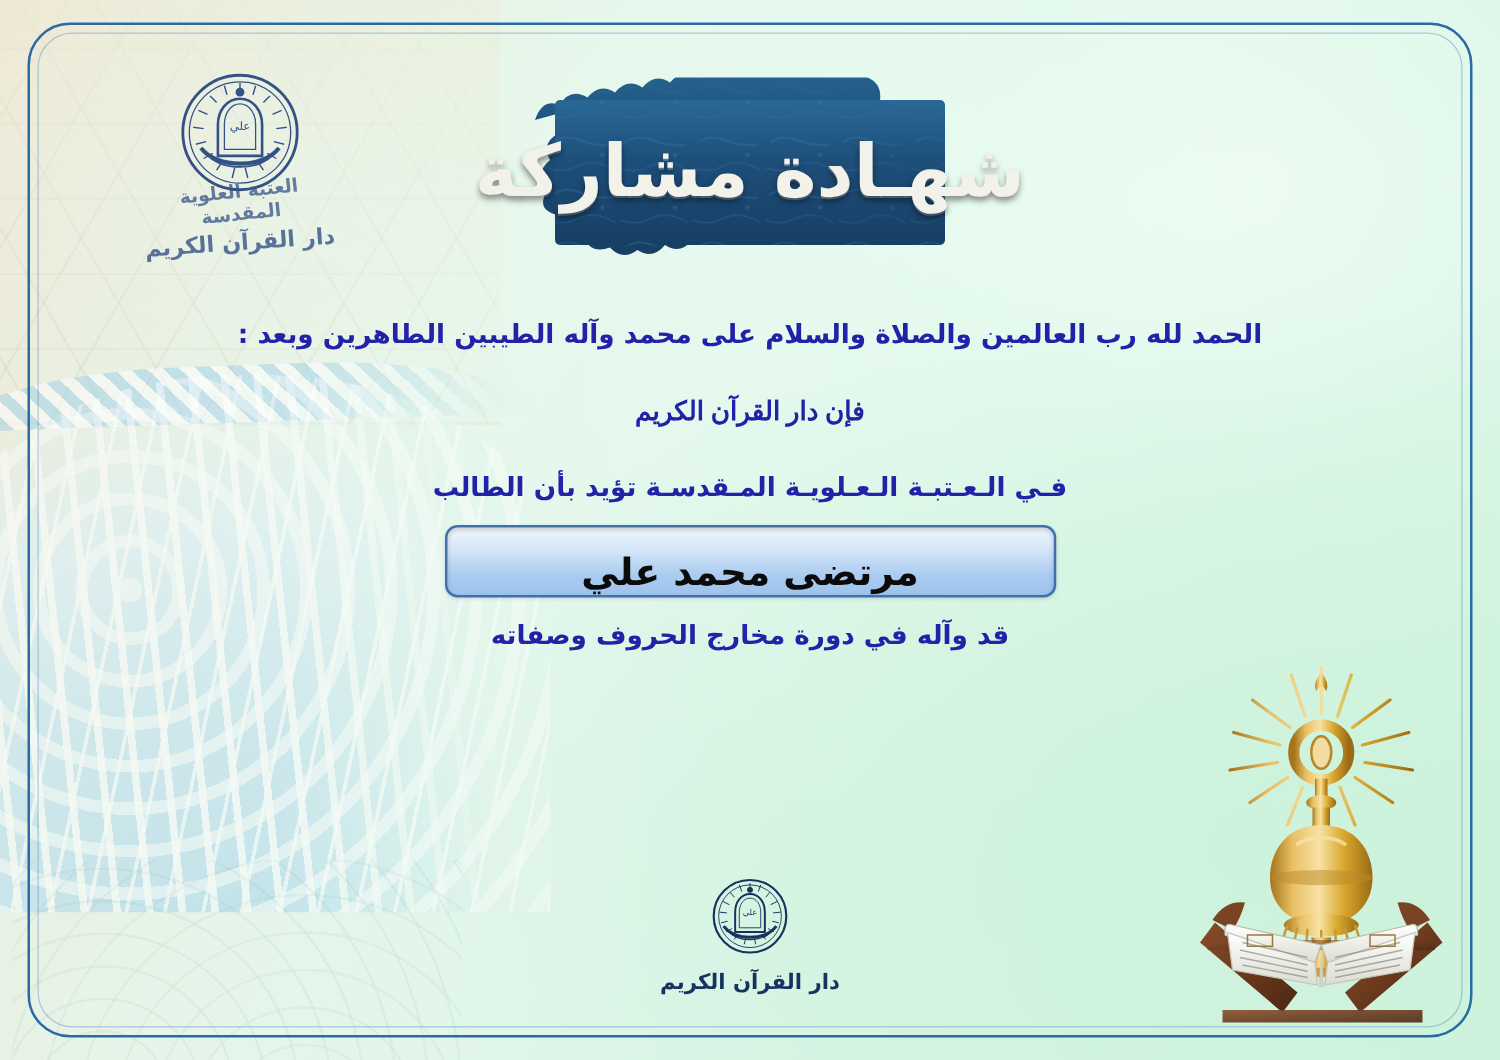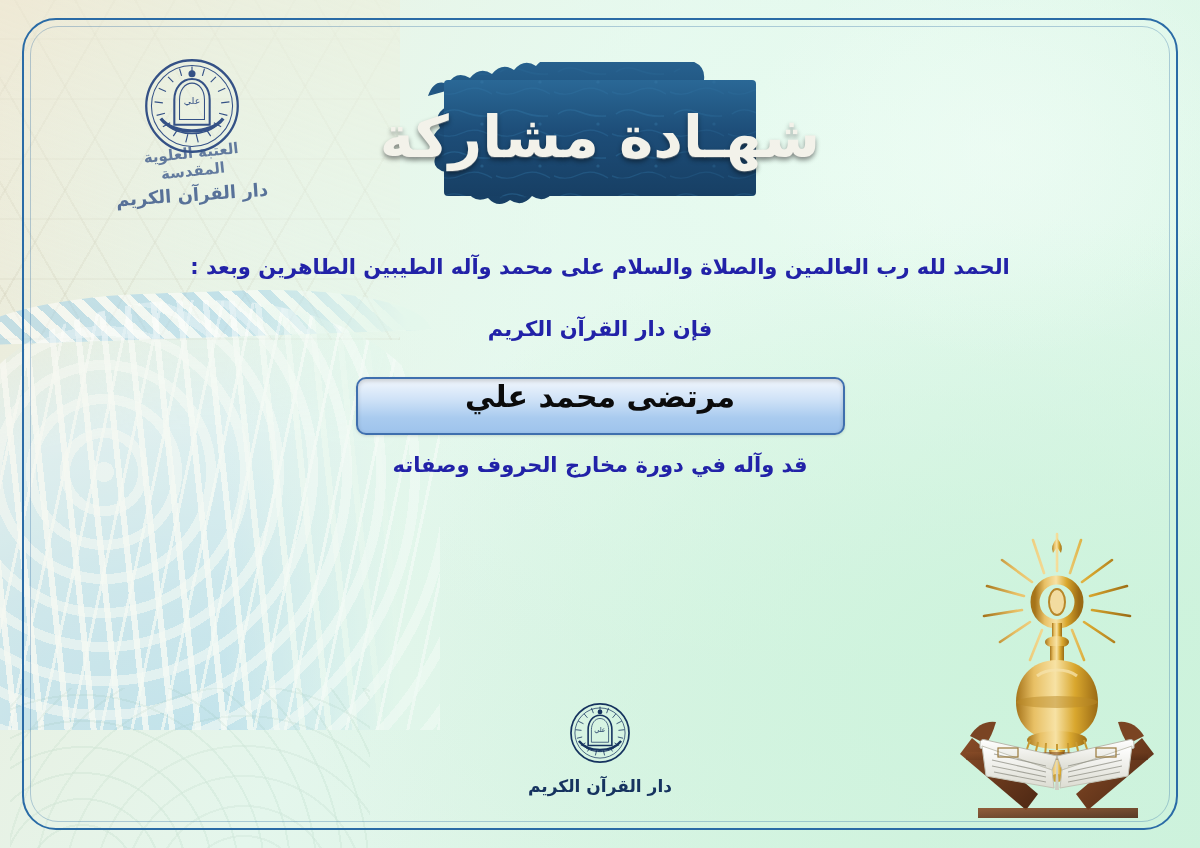--- a/index.html
+++ b/index.html
@@ -120,33 +120,33 @@
   .body-block{
     position:absolute;left:0;top:255px;width:1200px;text-align:center;
     direction:rtl;
   }
   .line{
     color:#2222a8;font-weight:700;
     font-family:"DejaVu Sans",sans-serif;
     white-space:nowrap;
   }
   .l1{font-size:21px;margin:0 0 38px 0;}
-  .l2{font-size:21px;margin:0 0 36px 0;}
+  .l2{font-size:21px;margin:0 0 36px 0;font-family:Liberation Serif, serif;}
   .l3{font-size:21px;margin:0 0 18px 0;letter-spacing:.5px;}
   .l5{font-size:21px;margin:18px 0 0 0;}
   .l6{font-size:21px;margin:44px 0 0 0;}
   .l7{font-size:17px;margin:48px 0 0 0;color:#253f9e;}
 
   
   .name-box{
     margin:0 auto;width:485px;height:54px;
     border:2px solid #3f6fae;border-radius:10px;
     background:linear-gradient(180deg,#f2f7fd 0%, #cfe2f7 38%, #a9cbef 72%, #9ec3ec 100%);
     box-shadow:0 2px 4px rgba(0,0,0,.18) inset, 0 1px 3px rgba(0,0,0,.12);
-    display:flex;align-items:flex-start;justify-content:center;
+    display:flex;align-items:flex-end;justify-content:center;
   }
   .name-text{
     font-size:30px;font-weight:700;color:#0b0b0b;letter-spacing:2px;
     font-family:"DejaVu Sans",sans-serif;white-space:nowrap;
   }
 
   
   .emblem-bottom{
     position:absolute;left:0;top:700px;width:1200px;text-align:center;
   }
@@ -233,20 +233,21 @@
       <span class="title-text">شهـادة مشاركة</span>
     </div>
   </div>
 
   <div class="body-block">
 
     <p class="line l1">الحمد لله رب العالمين والصلاة والسلام على محمد وآله الطيبين الطاهرين وبعد :</p>
 
     <p class="line l2">فإن دار القرآن الكريم</p>
 
+    <p class="line l3">فـي الـعـتبـة الـعـلويـة المـقدسـة تؤيد بأن الطالب</p>
 
     <div class="name-box">
       <span class="name-text">مرتضى محمد علي</span>
     </div>
 
     <p class="line l5">قد وآله في دورة مخارج الحروف وصفاته</p>
 
 
   </div>
 

